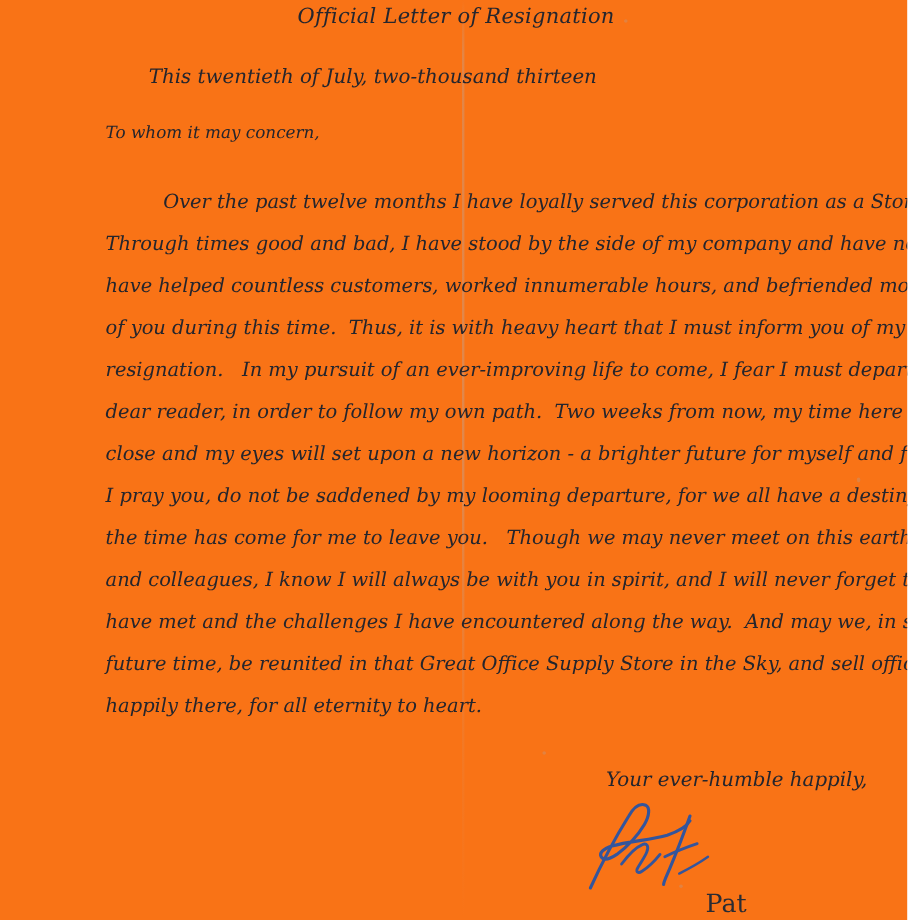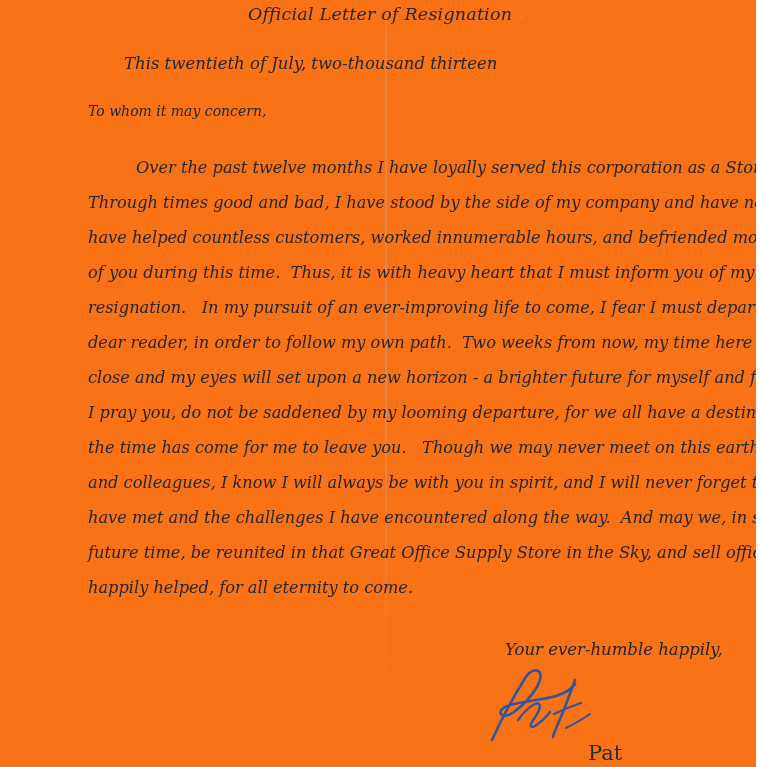--- a/index.html
+++ b/index.html
@@ -136,21 +136,21 @@
     <div class="body-line">have helped countless customers, worked innumerable hours, and befriended more than a few</div>
     <div class="body-line">of you during this time.  Thus, it is with heavy heart that I must inform you of my impending</div>
     <div class="body-line">resignation.   In my pursuit of an ever-improving life to come, I fear I must depart from you,</div>
     <div class="body-line">dear reader, in order to follow my own path.  Two weeks from now, my time here will draw to a</div>
     <div class="body-line">close and my eyes will set upon a new horizon - a brighter future for myself and for this world.</div>
     <div class="body-line">I pray you, do not be saddened by my looming departure, for we all have a destiny to meet, and</div>
     <div class="body-line">the time has come for me to leave you.   Though we may never meet on this earth again, friends</div>
     <div class="body-line">and colleagues, I know I will always be with you in spirit, and I will never forget the people I</div>
     <div class="body-line">have met and the challenges I have encountered along the way.  And may we, in some distant</div>
     <div class="body-line">future time, be reunited in that Great Office Supply Store in the Sky, and sell office supplies</div>
-    <div class="body-line">happily helped, for all eternity to come.</div>
+    <div class="body-line">happily there, for all eternity to heart.</div>
   </div>
 
   <div class="closing">Your ever-humble happily,</div>
 
   <div class="signature">
     <svg viewBox="0 0 150 82" xmlns="http://www.w3.org/2000/svg">
       <g id="sig-ink" fill="none" stroke="#34559c" stroke-linecap="round" stroke-linejoin="round">
         <path d="M12 78 C 22 56, 34 34, 44 18 C 48 11, 53 7, 58 9 C 62 11, 61 18, 57 25
                  C 51 35, 42 44, 34 50 C 28 54, 23 55, 21 52 C 19 49, 23 45, 30 43
                  C 44 39, 62 38, 76 34 C 85 31, 92 27, 95 22" stroke-width="2.6" stroke="#34559c"></path>

